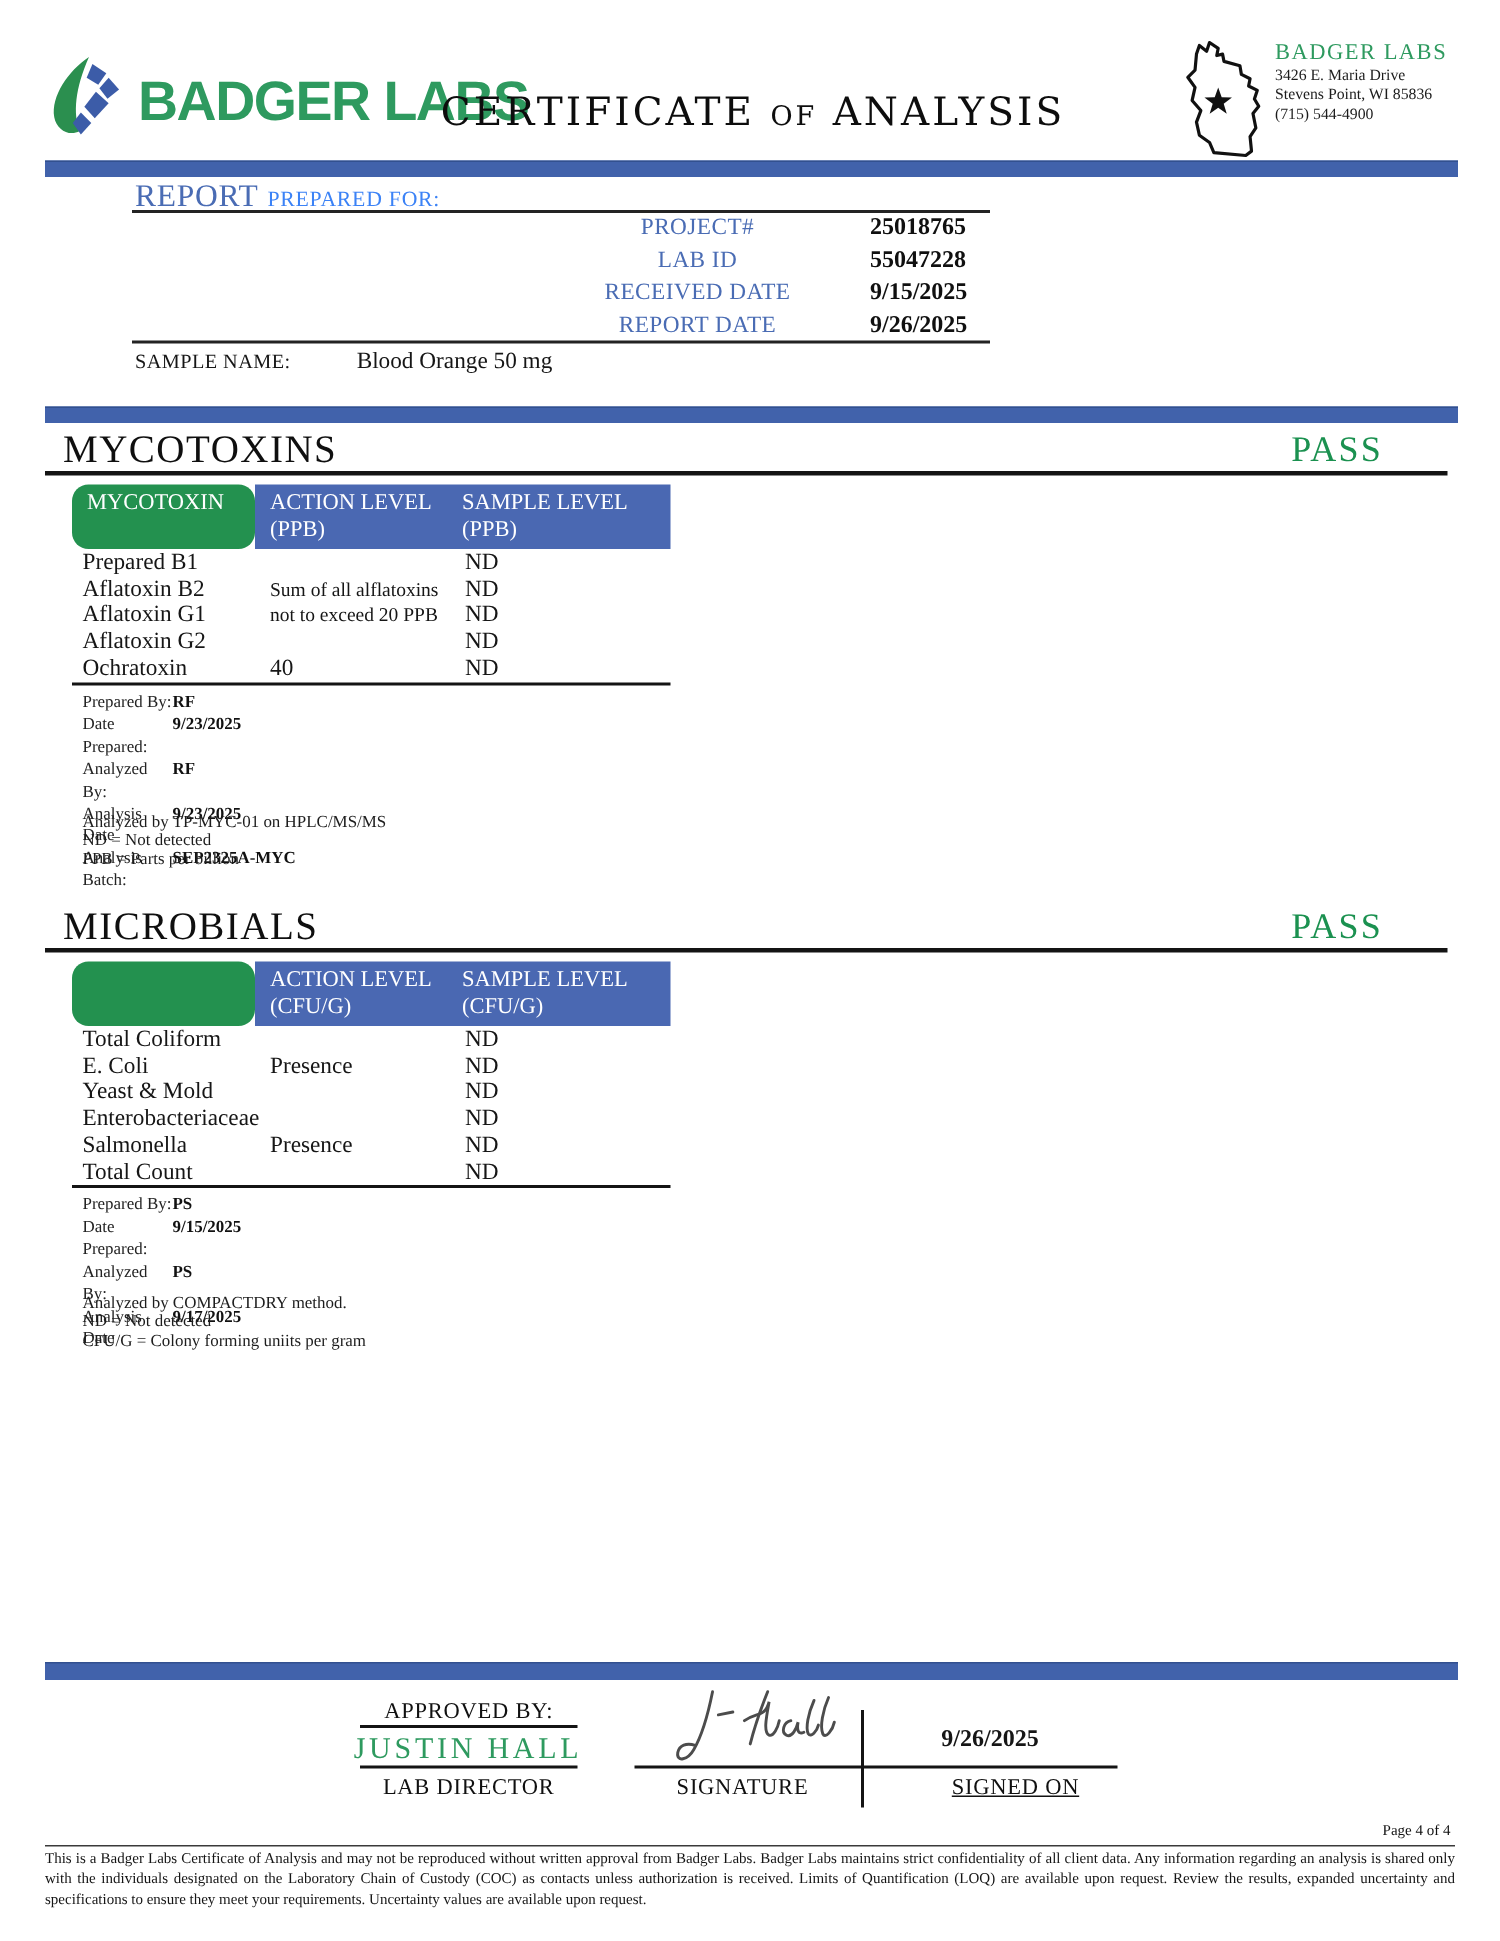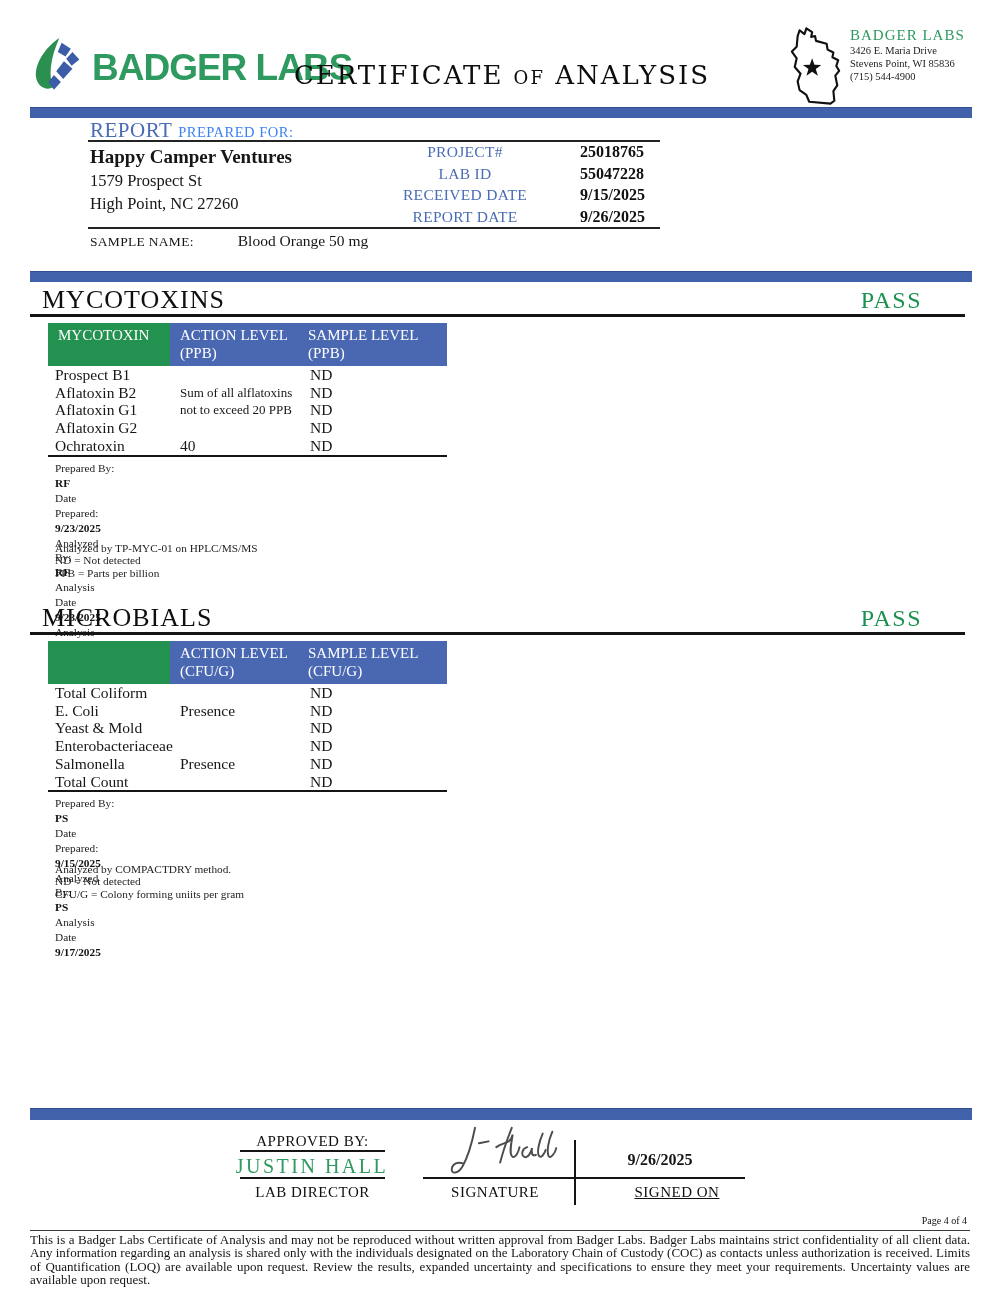--- a/index.html
+++ b/index.html
@@ -45,46 +45,46 @@
 
   
   .sec-title{font-size:26px;letter-spacing:1px;color:#0f0f0f;}
   .sec-pass{font-size:24px;letter-spacing:1.5px;color:var(--pass-green);}
   .sec-rule{left:30px;width:935px;border-top:3px solid #141414;height:0;}
 
   
   .tbl{left:48px;width:399px;}
   .t-head{display:grid;grid-template-columns:122px 128px 149px;}
   .t-head .c{color:#fff;font-size:15px;line-height:18px;padding:3px 0 4px 10px;}
-  .c-green{background:var(--head-green);}
+  .c-green{background:var(--head-green);border-radius:11px;}
   .c-blue{background:var(--head-blue);}
   .t-row{display:grid;grid-template-columns:122px 128px 149px;line-height:17.7px;}
   .t-row .n{padding-left:7px;font-size:15.5px;}
   .t-row .a{padding-left:10px;font-size:15.5px;}
   .t-row .a.small{font-size:13px;}
   .t-row .s{padding-left:12px;font-size:15.5px;}
   .t-bottom{border-top:2px solid #141414;height:0;width:399px;}
 
   .meta-small{left:55px;}
-  .ms-row{display:flex;line-height:14.9px;font-size:11.3px;flex-direction:column;}
+  .ms-row{display:flex;line-height:14.9px;font-size:11.3px;}
   .ms-row .lb{width:60px;color:#232323;}
   .ms-row .vl{font-weight:600;color:#111;}
   .notes{left:55px;font-size:11.3px;line-height:12.4px;color:#1d1d1d;}
 
   
   .ap-label{font-size:15px;letter-spacing:0.5px;color:#101010;}
   .ap-name{color:var(--name-green);font-size:20px;letter-spacing:2.5px;}
   .ap-line{border-top:2px solid #141414;height:0;}
   .sig-vbar{left:574px;top:1140px;width:2px;height:65px;background:#141414;}
   .ap-date{font-weight:700;font-size:16px;}
 
   
   .pageno{right:33px;top:1215px;font-size:10px;color:#111;}
   .foot-rule{left:30px;top:1230px;width:940px;border-top:1.5px solid #3a3a3a;height:0;}
-  .disclaimer{left:30px;top:1233px;width:940px;font-size:13px;line-height:13.4px;
+  .disclaimer{left:30px;top:1233px;width:940px;font-size:10px;line-height:13.4px;
               text-align:justify;color:#151515;}
   .ctr{text-align:center;}
 </style>
 </head>
 <body>
 
 <div id="page">
 
   <div class="abs logo-wrap">
     <span>
@@ -116,25 +116,20 @@
     </span>
   </div>
 
   <div class="abs bar bar1"></div>
 
   <div class="abs rep-head">
     <span class="rep-word">REPORT</span><span class="rep-rest">PREPARED FOR:</span>
   </div>
   <div class="abs hline lineA"></div>
 
-  <div class="abs client">
-    <div class="nm">Happy Camper Ventures</div>
-    <div class="ad">1579 Prospect St</div>
-    <div class="ad">High Point, NC 27260</div>
-  </div>
 
   <div class="abs meta-rows">
     <div class="meta-row">
       <span class="lb">PROJECT#</span>
       <span class="vl">25018765</span>
     </div>
     <div class="meta-row">
       <span class="lb">LAB ID</span>
       <span class="vl">55047228</span>
     </div>
@@ -160,21 +155,21 @@
   <div class="abs sec-pass" style="right:78px;top:287px;">PASS</div>
   <div class="abs sec-rule" style="top:314px;"></div>
 
   <div class="abs tbl" style="top:323px;">
     <div class="t-head">
       <div class="c c-green"><span>MYCOTOXIN</span><br>&nbsp;</div>
       <div class="c c-blue"><span>ACTION LEVEL</span><br><span>(PPB)</span></div>
       <div class="c c-blue"><span>SAMPLE LEVEL</span><br><span>(PPB)</span></div>
     </div>
     <div class="t-row">
-      <span class="n">Prospect B1</span>
+      <span class="n">Prepared B1</span>
       <span class="a"></span>
       <span class="s">ND</span>
     </div>
     <div class="t-row">
       <span class="n">Aflatoxin B2</span>
       <span class="a small">Sum of all alflatoxins</span>
       <span class="s">ND</span>
     </div>
     <div class="t-row">
       <span class="n">Aflatoxin G1</span>

